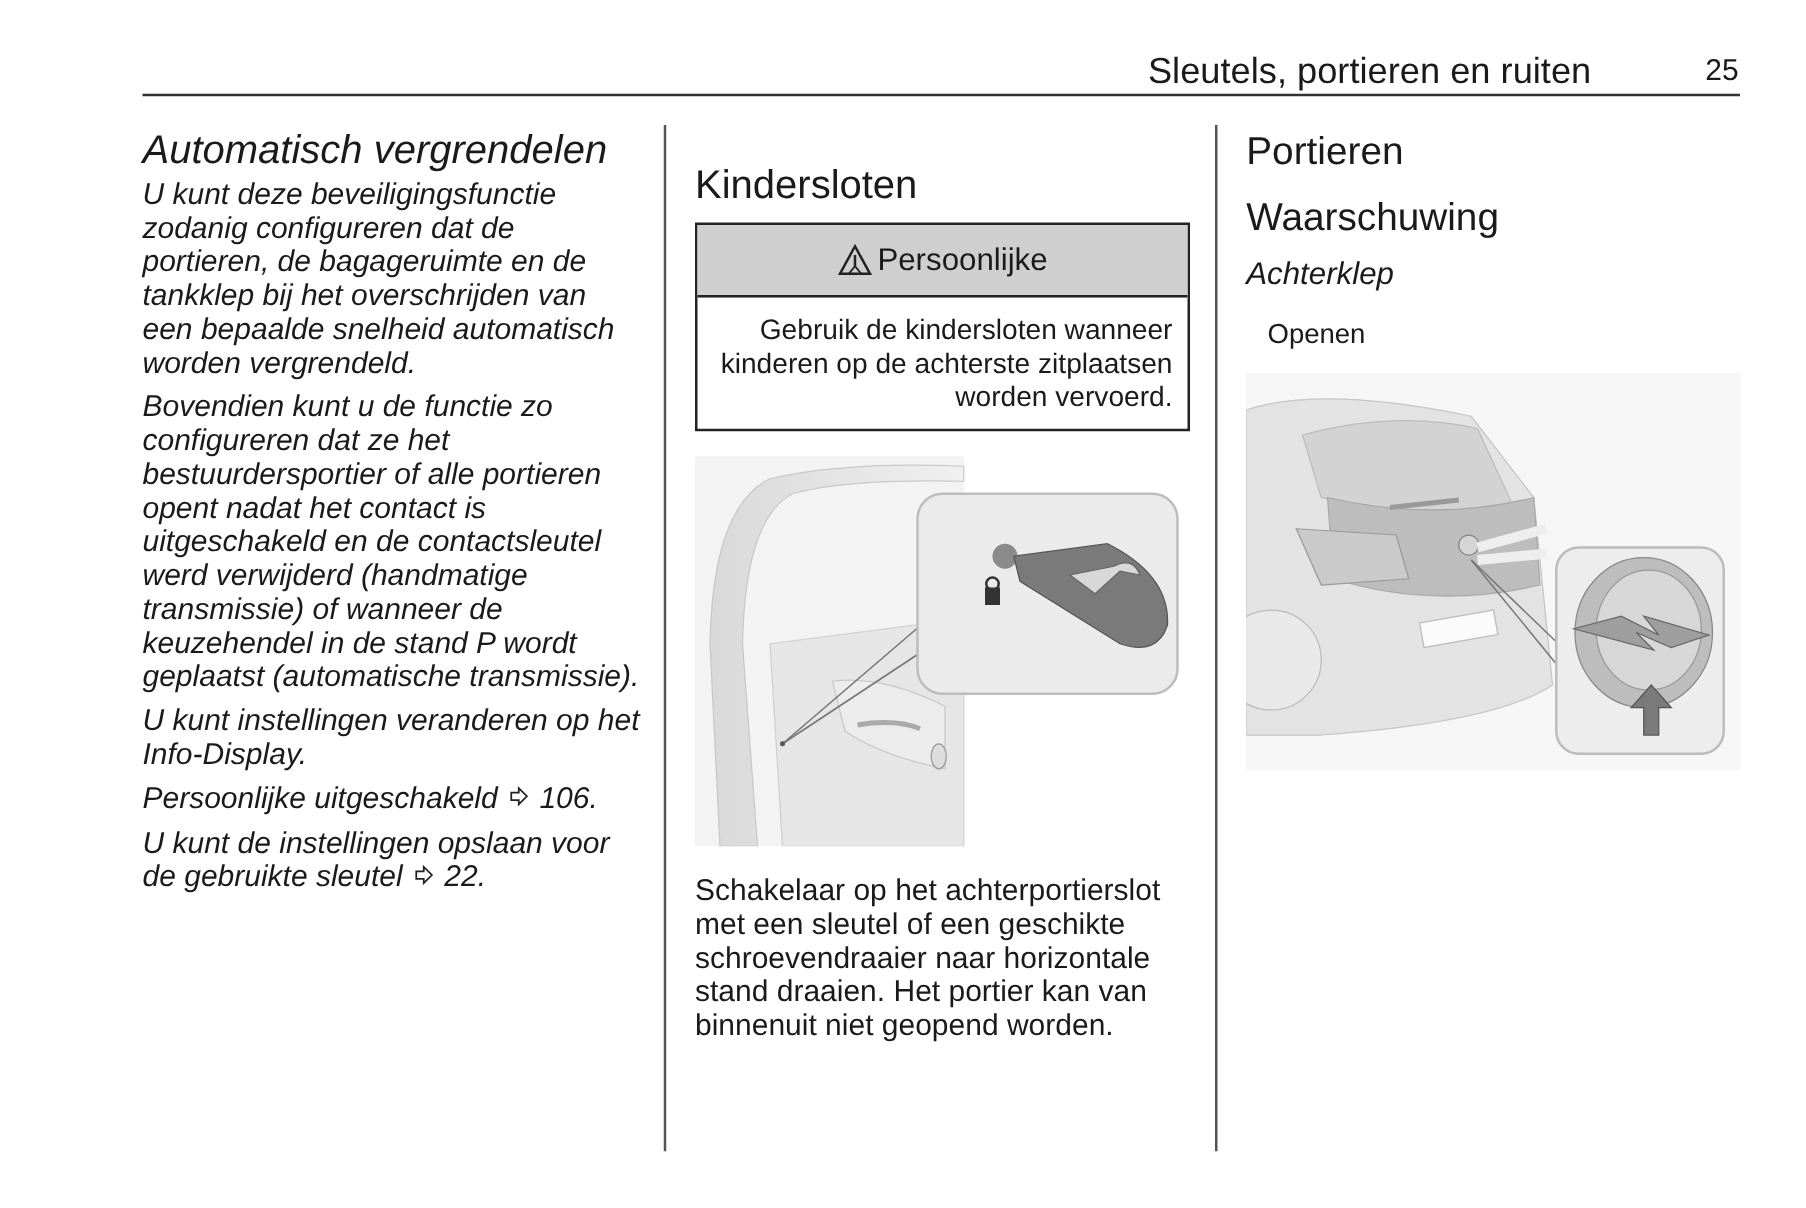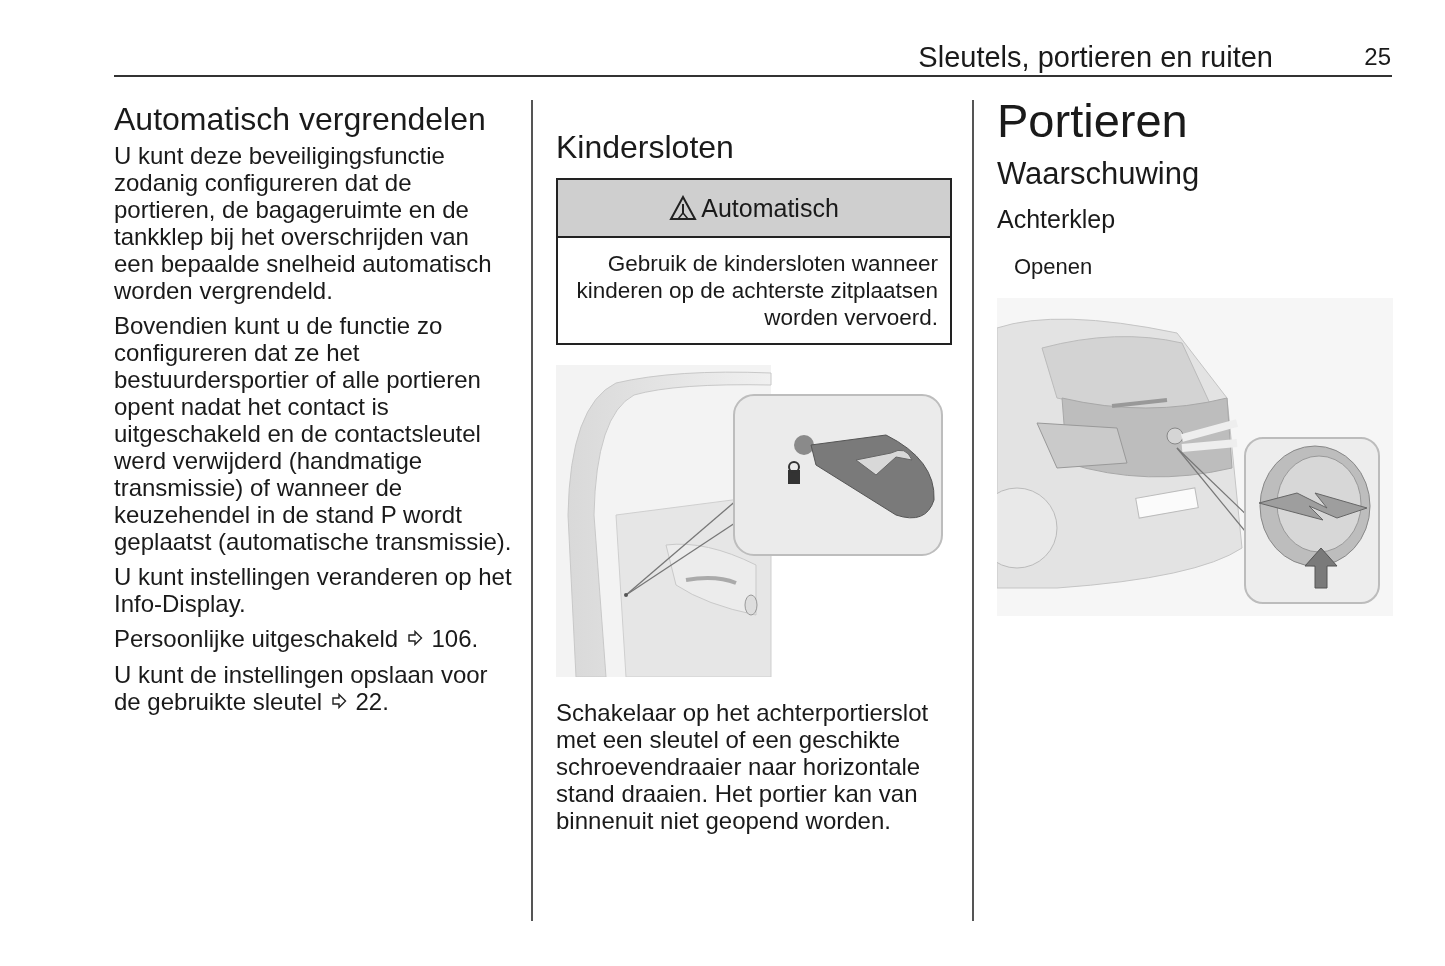--- a/index.html
+++ b/index.html
@@ -3,25 +3,25 @@
 <meta charset="utf-8">
 <style>
   html, body { margin: 0; padding: 0; background: #ffffff; }
   body { width: 1445px; height: 966px; position: relative; overflow: hidden;
          font-family: "Liberation Sans", "DejaVu Sans", sans-serif; color: #1a1a1a; }
   .header-title { position: absolute; top: 40px; right: 172px; font-size: 29px; line-height: 34px; }
   .header-page { position: absolute; top: 40px; right: 54px; font-size: 24px; line-height: 34px; }
   .header-rule { position: absolute; left: 114px; top: 75px; width: 1278px; height: 2px; background: #333; }
   .col-divider { position: absolute; top: 100px; width: 2px; height: 821px; background: #555; }
   .col { position: absolute; top: 98px; }
-  .col1 { left: 114px; width: 400px; }
+  .col1 { left: 114px; width: 400px; font-style: italic; }
   .col2 { left: 556px; width: 396px; margin-top: 28px; }
   .col3 { left: 997px; width: 396px; }
   h2.sec { font-weight: normal; margin: 0; font-size: 32px; line-height: 42px; }
-  h1.big { font-weight: normal; margin: 0; font-size: 47px; line-height: 46px; }
+  h1.big { font-weight: normal; margin: 0; font-size: 31px; line-height: 46px; }
   h3.sub { font-weight: normal; margin: 0; font-size: 31px; line-height: 40px; }
   h4.sub2 { font-weight: normal; margin: 0; font-size: 25px; line-height: 32px; }
   h5.sub3 { font-weight: normal; margin: 17px; font-size: 22px; line-height: 28px; }
   p.body { margin: 0; font-size: 24px; line-height: 27px; }
   .gap8 { height: 8px; }
   .warn { border: 2px solid #222; margin-top: 10px; width: 392px; }
   .warn-head { background: #cfcfcf; border-bottom: 2px solid #222; height: 56px;
                display: flex; align-items: center; justify-content: center; font-size: 25px; }
   .warn-head svg { margin-right: 4px; }
   .warn-body { padding: 12px 12px 12px 12px; font-size: 22.5px; line-height: 27px; text-align: right; }
@@ -69,21 +69,21 @@
 
 <div class="col col2">
   <h2 class="sec">Kindersloten</h2>
   <div class="warn">
     <div class="warn-head">
       <svg width="28" height="26" viewBox="0 0 28 26">
         <path d="M14 2 L26 24 H2 Z" fill="none" stroke="#222" stroke-width="2"></path>
         <path d="M14 9 V18" stroke="#222" stroke-width="2"></path>
         <path d="M9 24 L14 18 L19 24" fill="none" stroke="#222" stroke-width="1.5"></path>
       </svg>
-      <span>Automatisch</span>
+      <span>Persoonlijke</span>
     </div>
     <div class="warn-body">Gebruik de kindersloten wanneer kinderen op de achterste zitplaatsen worden vervoerd.</div>
   </div>
 
   <div class="figure" style="margin-top:20px; width:396px; height:312px;">
     <svg width="396" height="312" viewBox="0 0 396 312">
       <defs>
         <linearGradient id="doorG" x1="0" y1="0" x2="1" y2="0">
           <stop offset="0" stop-color="#d9d9d9"></stop>
             <stop offset="1" stop-color="#f0f0f0"></stop>
@@ -106,21 +106,21 @@
       <circle cx="238" cy="102" r="5" fill="none" stroke="#333" stroke-width="2"></circle>
     </svg>
   </div>
 
   <p class="body" style="margin-top:22px;">Schakelaar op het achterportierslot met een sleutel of een geschikte schroevendraaier naar horizontale stand draaien. Het portier kan van binnenuit niet geopend worden.</p>
 </div>
 
 <div class="col col3">
   <h1 class="big">Portieren</h1>
   <h3 class="sub" style="margin-top:10px;">Waarschuwing</h3>
-  <h4 class="sub2" style="margin-top:9px;">Achterklep</h4>
+  <h4 class="sub2" style="margin-top:9px;font-style:italic;">Achterklep</h4>
   <h5 class="sub3" style="margin-top:18px;">Openen</h5>
 
   <div class="figure" style="margin-top:14px; width:396px; height:318px;">
     <svg width="396" height="318" viewBox="0 0 396 318">
       <rect x="0" y="0" width="396" height="318" fill="#f6f6f6"></rect>
       <path d="M0 30 Q60 10 180 35 L230 100 L245 250 Q200 280 60 290 L0 290 Z" fill="#e3e3e3" stroke="#c5c5c5"></path>
       <path d="M45 50 Q120 30 185 45 L215 110 Q150 120 60 100 Z" fill="#d3d3d3" stroke="#bbb"></path>
       <path d="M65 100 Q150 120 230 100 L235 170 Q150 190 70 165 Z" fill="#bdbdbd" stroke="#a8a8a8"></path>
       <path d="M40 125 L120 130 L130 165 L60 170 Z" fill="#cacaca" stroke="#999"></path>
       <path d="M115 108 L170 102" stroke="#999" stroke-width="4"></path>

